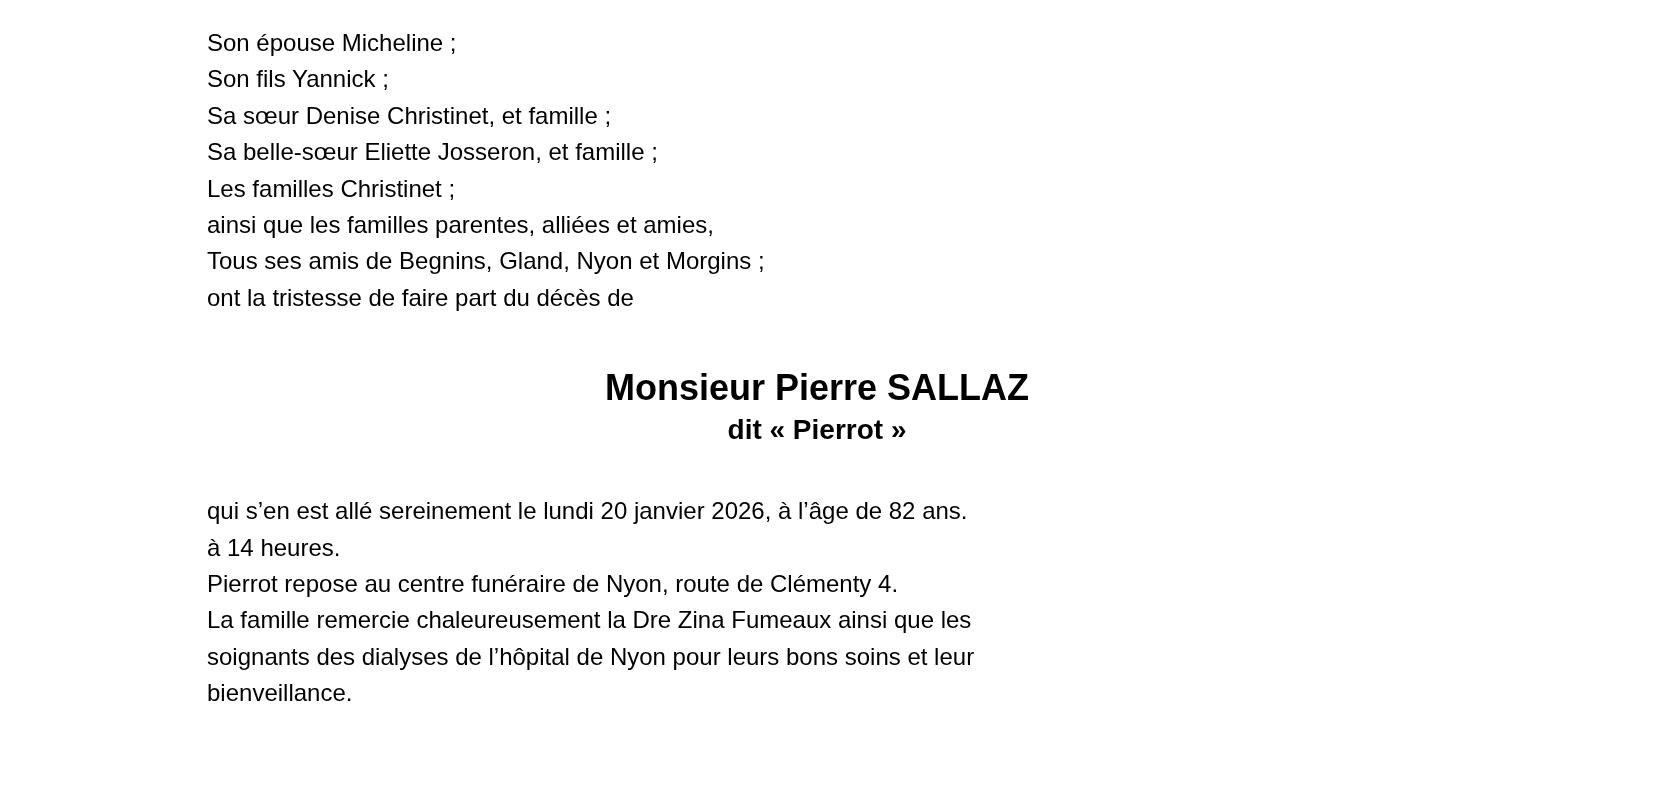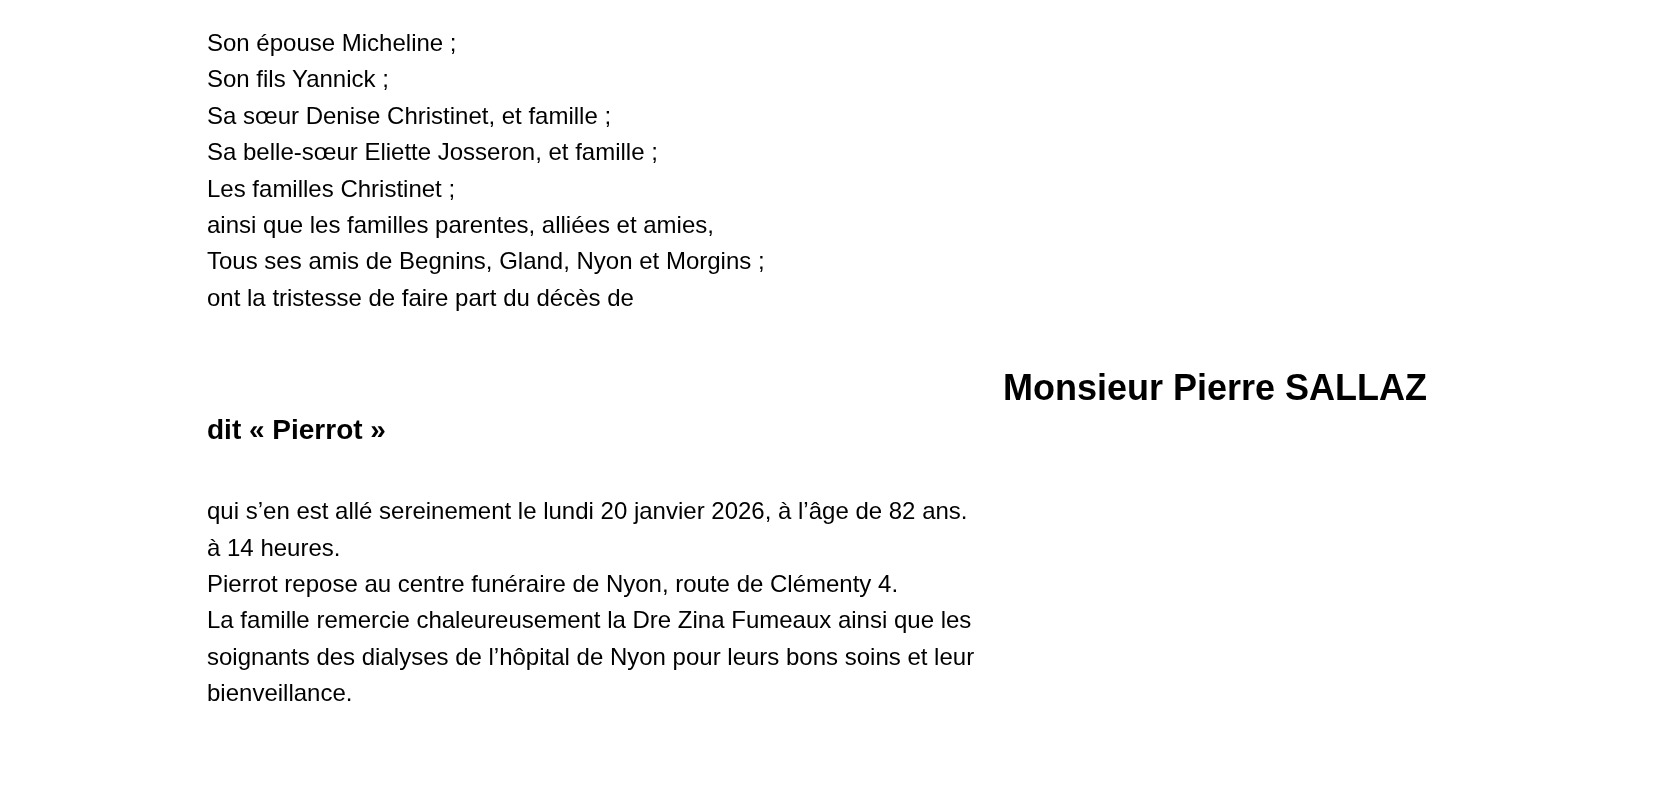--- a/index.html
+++ b/index.html
@@ -26,28 +26,28 @@
   .details .line {
     font-size: 24px;
     line-height: 36.4px;
     white-space: nowrap;
   }
   .deceased-name {
     margin-top: 52px;
     font-size: 36px;
     font-weight: bold;
     line-height: 40px;
-    text-align: right;
+    text-align: center;
   }
   .nickname {
     margin-top: 2px;
     font-size: 28px;
     font-weight: bold;
     line-height: 40px;
-    text-align: left;
+    text-align: center;
   }
   .details {
     margin-top: 43px;
   }
 </style>
 </head>
 <body>
 
 <div class="page">
   <div class="content">

